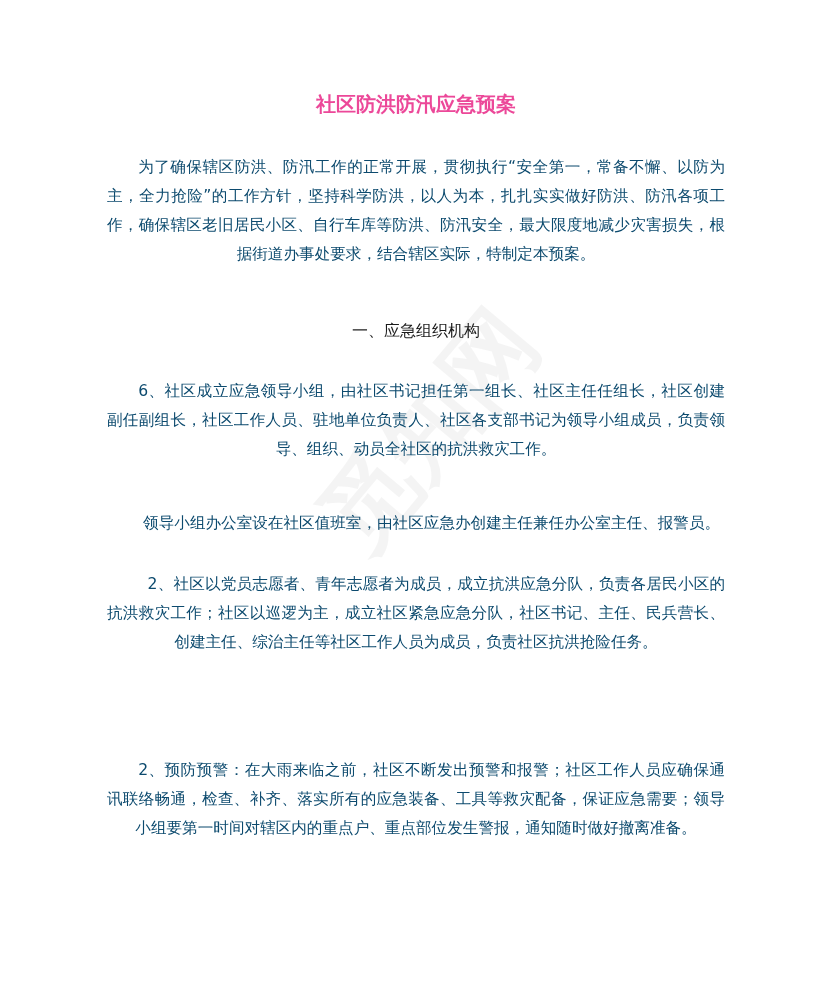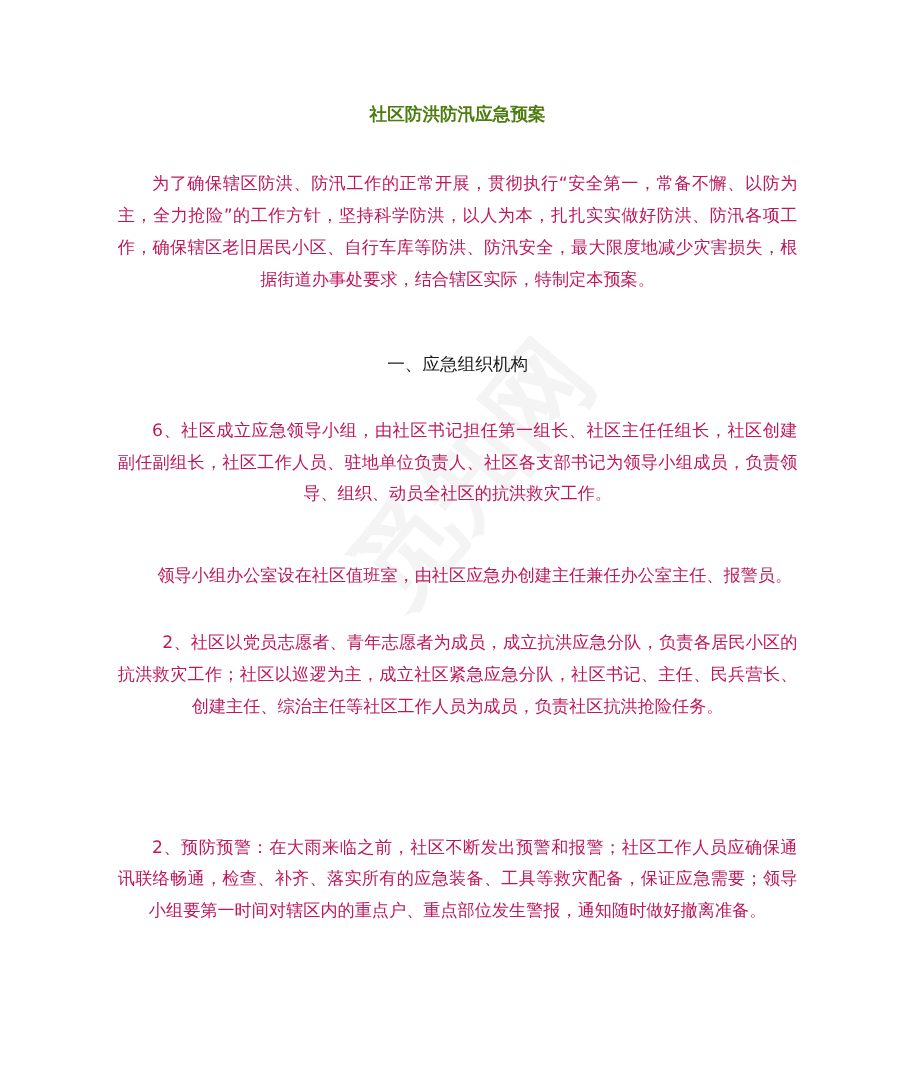--- a/index.html
+++ b/index.html
@@ -21,36 +21,36 @@
     top: 0;
     width: 618px;
     height: 986px;
   }
   .title {
     position: absolute;
     left: 0;
     width: 618px;
     top: 89px;
     text-align: center;
-    font-size: 16px;
+    font-size: 20px;
     font-weight: bold;
     line-height: 30px;
-    color: #4d7c0f;
+    color: #ec4899;
     margin: 0;
   }
   .para {
     position: absolute;
     left: 0;
     width: 618px;
     font-size: 15.6px;
     line-height: 29px;
     text-align: justify;
     text-align-last: center;
     margin: 0;
-    color: #be185d;
+    color: #0c4a6e;
   }
   .indent { text-indent: 2em; }
   .heading {
     position: absolute;
     left: 0;
     width: 618px;
     text-align: center;
     font-size: 16px;
     line-height: 29px;
     margin: 0;

